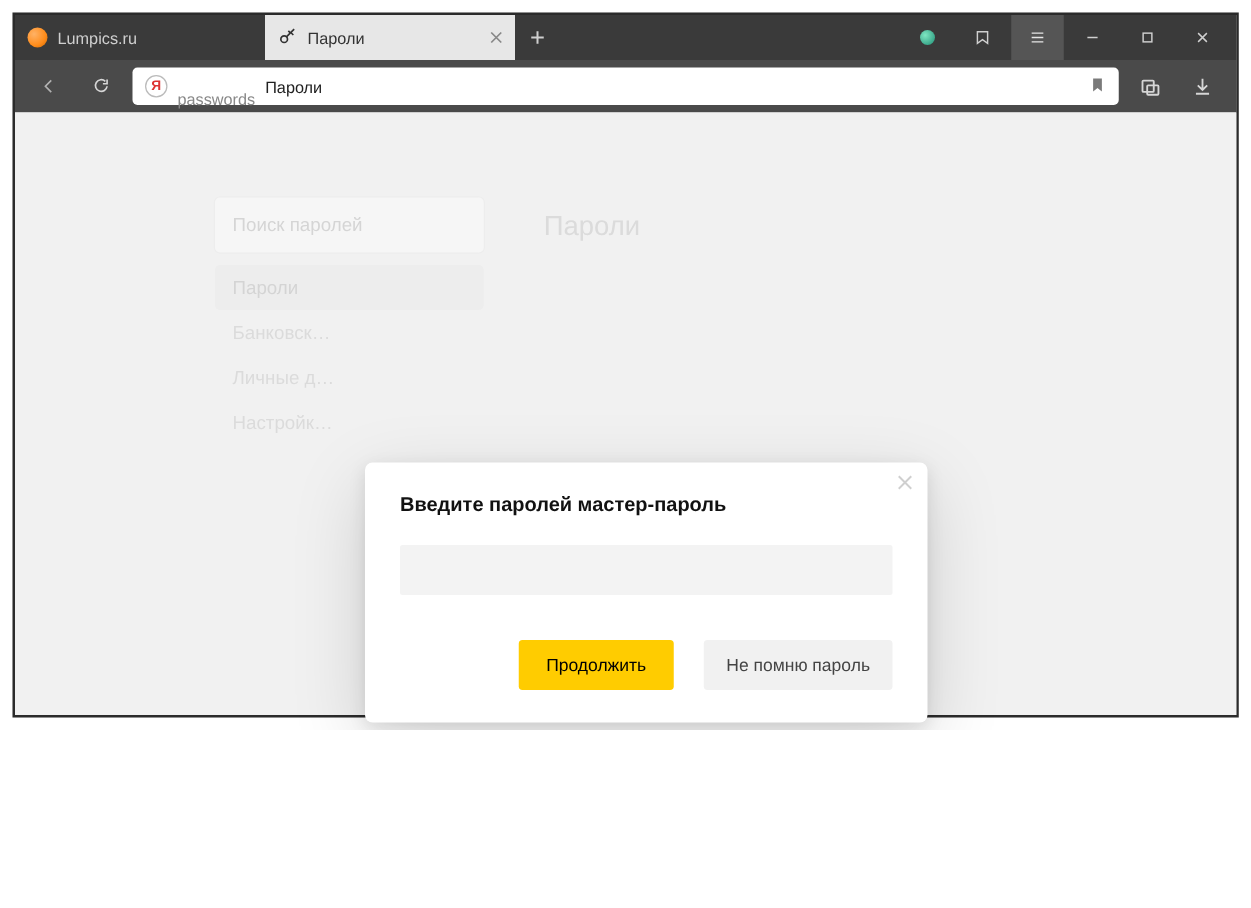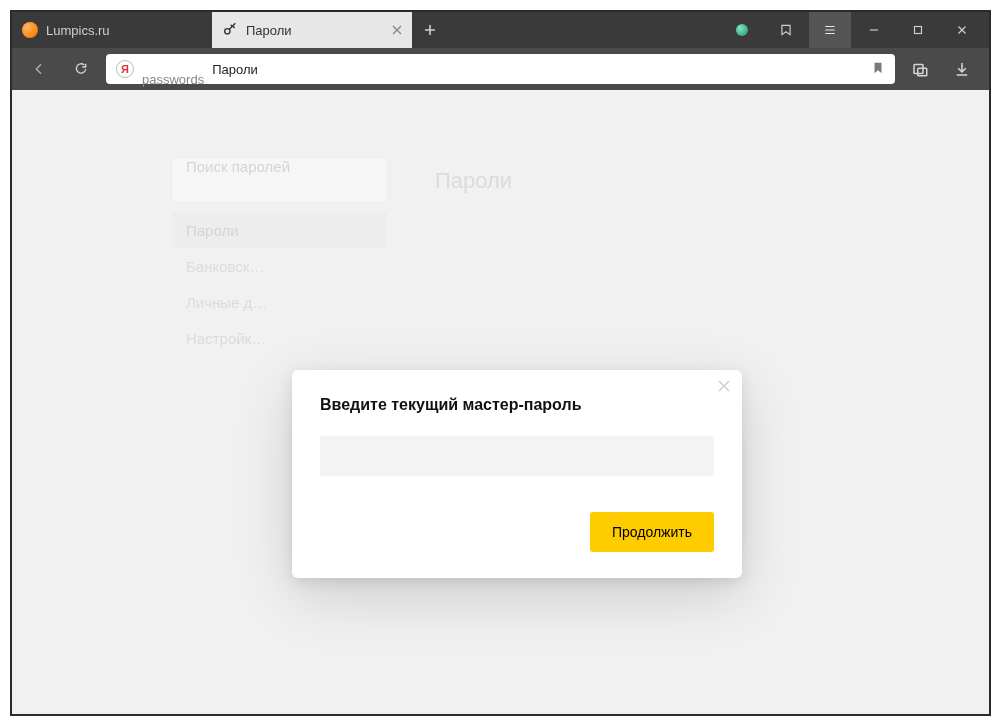--- a/index.html
+++ b/index.html
@@ -4,21 +4,21 @@
 <style>
   * { margin: 0; padding: 0; box-sizing: border-box; }
   body {
     font-family: Arial, "Helvetica Neue", Helvetica, sans-serif;
     background: #fff;
     font-size: 13px;
     color: #333;
   }
   .canvas {
     width: 1001px;
-    height: 726px;
+    height: 584px;
     background: #fff;
     position: relative;
   }
   .inner {
     position: absolute;
     top: 10px; left: 10px; right: 10px; bottom: 10px;
     background: #eeeeee;
     border: 2px solid #2b2b2b;
     display: flex;
     flex-direction: column;
@@ -112,21 +112,21 @@
     gap: 20px;
   }
   .sidebar {
     width: 215px;
     display:flex; flex-direction:column;
   }
   .side-search {
     background:#fafafa;
     height: 44px;
     border-radius: 4px;
-    display:flex; align-items:flex-start;
+    display:flex; align-items:center;
     padding: 0 14px;
     color: #bdbdbd;
     font-size: 15px;
     box-shadow: 0 0 0 1px rgba(0,0,0,0.03);
   }
   .side-list { margin-top: 10px; display:flex; flex-direction:column; }
   .side-item {
     height: 36px;
     display:flex; align-items:center;
     padding: 0 14px;
@@ -324,21 +324,22 @@
       </div>
 
       <div class="overlay"></div>
 
       <div class="modal">
         <div class="modal-close">
           <svg viewBox="0 0 12 12">
               <path d="M1 1 L11 11 M11 1 L1 11" stroke="#cfcfcf" stroke-width="1.6"></path>
             </svg>
         </div>
-        <div class="modal-title">Введите текущий мастер-пароль</div>
+        <div class="modal-title">Введите паролей мастер-пароль</div>
         <input type="password" class="modal-input" value="" style="">
         <div class="modal-footer">
           <button class="btn-primary">Продолжить</button>
+          <button class="btn-secondary">Не помню пароль</button>
         </div>
       </div>
     </div>
   </div>
 </div>
 
 </body></html>

